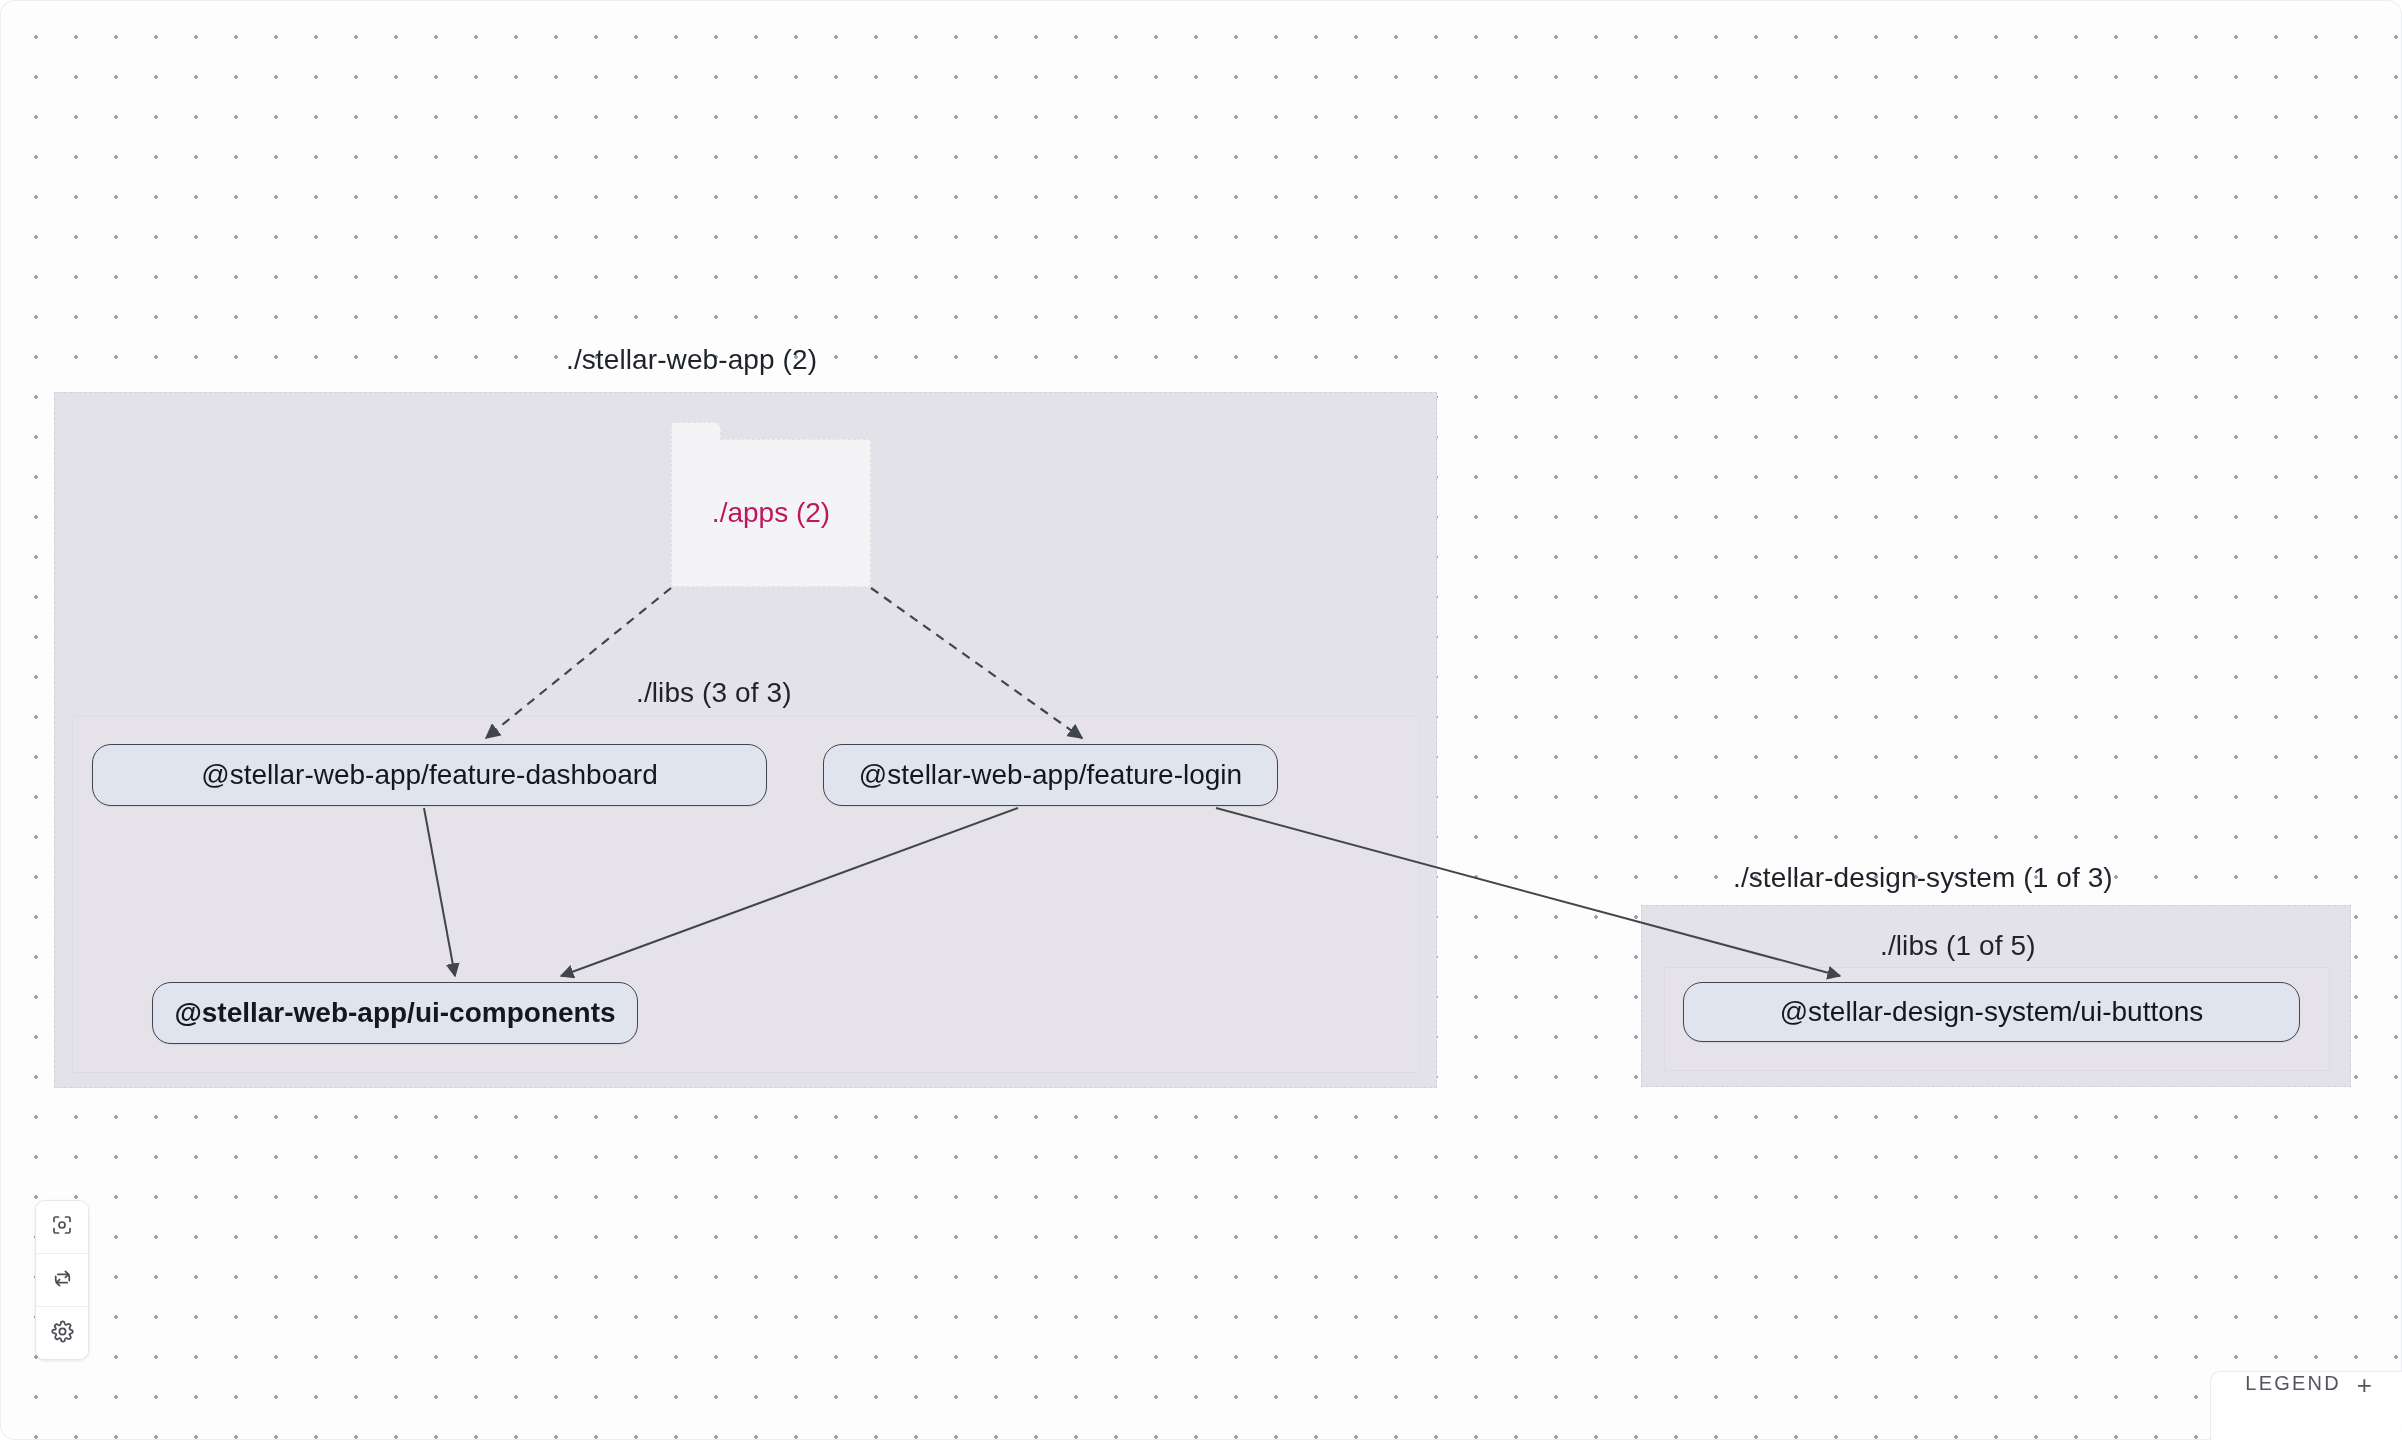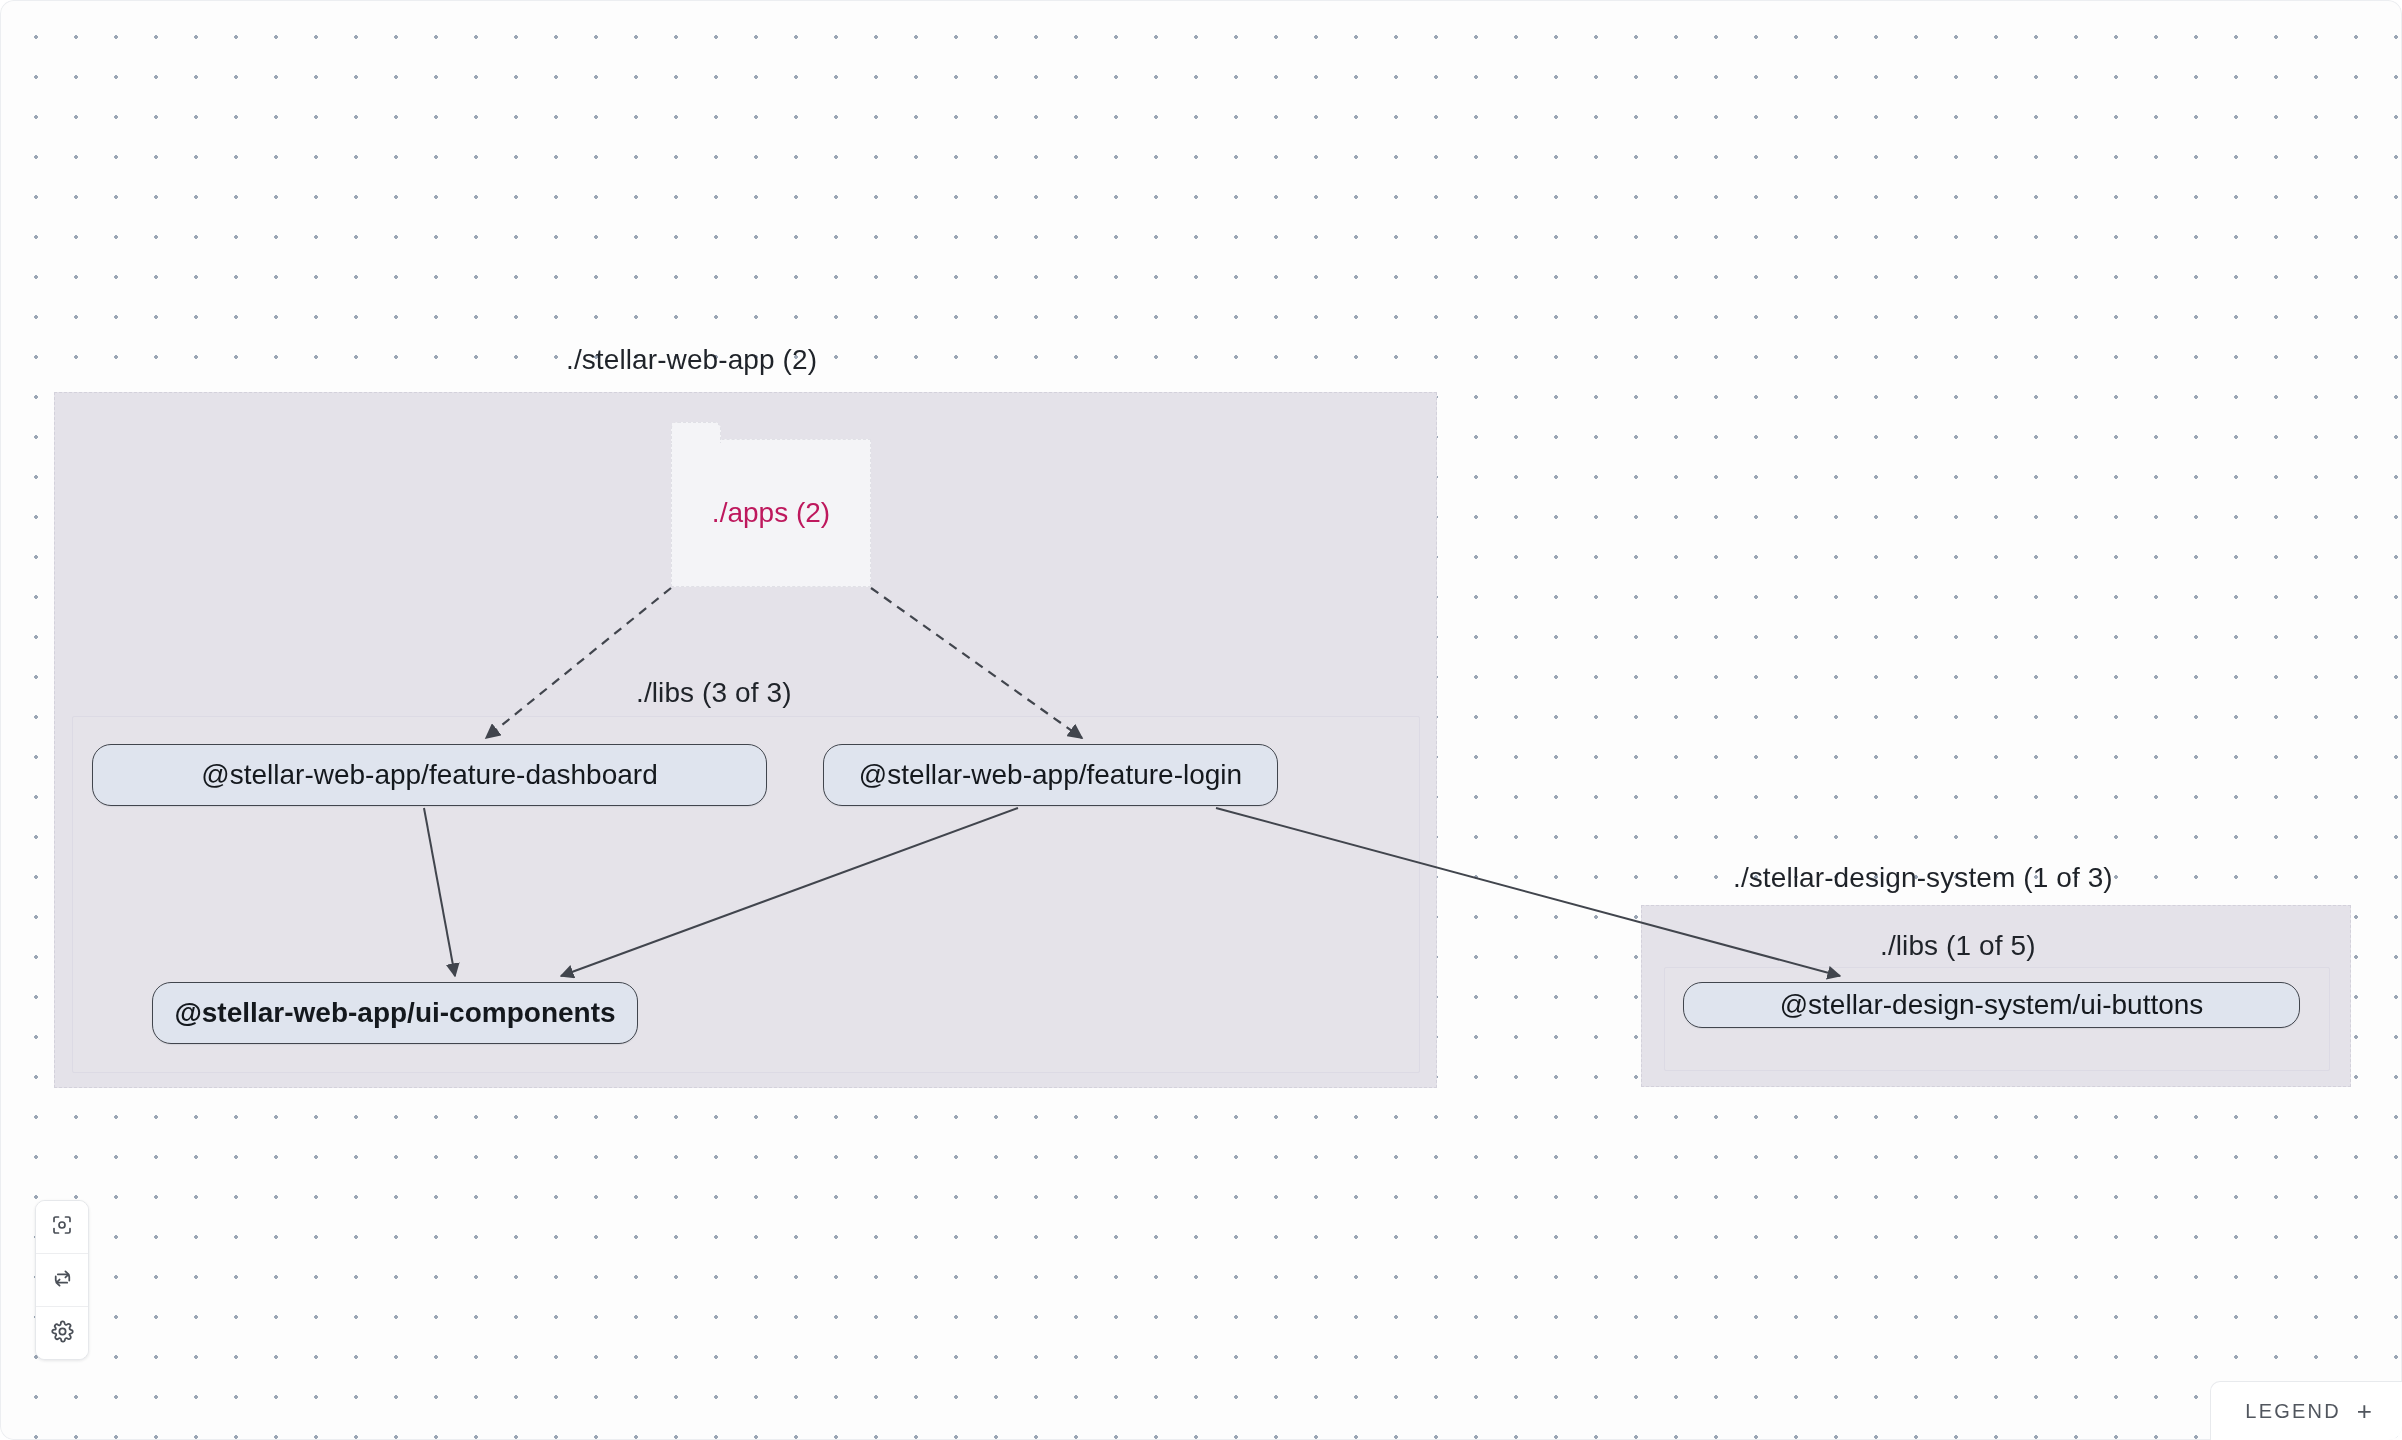--- a/index.html
+++ b/index.html
@@ -140,27 +140,27 @@
     cursor: pointer;
   }
   .ctrl-btn:last-child { border-bottom: none; }
 
   
   .legend {
     position: absolute;
     right: 0px;
     bottom: 0px;
     height: 58px;
-    padding: 0 30px 0 34px;
+    padding: 0 30px 10px 34px;
     background: #ffffff;
     border-top: 1px solid #e8eaed;
     border-left: 1px solid #e8eaed;
     border-radius: 10px 0 0 0;
     display: flex;
-    align-items: center;
+    align-items: flex-start;
     gap: 16px;
     cursor: pointer;
   }
   .legend-text {
     font-size: 20px;
     letter-spacing: 2.2px;
     color: #51565e;
   }
   .legend-plus {
     font-size: 26px;
@@ -209,21 +209,21 @@
 
     <path d="M 1216 808 L 1840 976" fill="none" stroke="#41454d" stroke-width="2.0" marker-end="url(#arrow)"></path>
   </svg>
 
   <div class="node" style="left:92px; top:744px; width:675px; height:62px;">@stellar-web-app/feature-dashboard</div>
 
   <div class="node" style="left:823px; top:744px; width:455px; height:62px;">@stellar-web-app/feature-login</div>
 
   <div class="node" style="left:152px; top:982px; width:486px; height:62px;font-weight:bold;">@stellar-web-app/ui-components</div>
 
-  <div class="node" style="left:1683px; top:982px; width:617px; height:46px;">@stellar-design-system/ui-buttons</div>
+  <div class="node" style="left:1683px; top:982px; width:617px; height:60px;">@stellar-design-system/ui-buttons</div>
 
   <div class="controls">
     <div class="ctrl-btn">
       <span>
         <svg width="24" height="24" viewBox="0 0 24 24" fill="none" stroke="#4a4f57" stroke-width="1.7" stroke-linecap="round">
           <path d="M4 8.5 V5.6 A1.6 1.6 0 0 1 5.6 4 H8.5"></path>
           <path d="M15.5 4 H18.4 A1.6 1.6 0 0 1 20 5.6 V8.5"></path>
           <path d="M20 15.5 V18.4 A1.6 1.6 0 0 1 18.4 20 H15.5"></path>
           <path d="M8.5 20 H5.6 A1.6 1.6 0 0 1 4 18.4 V15.5"></path>
           <circle cx="12" cy="12" r="3"></circle>

